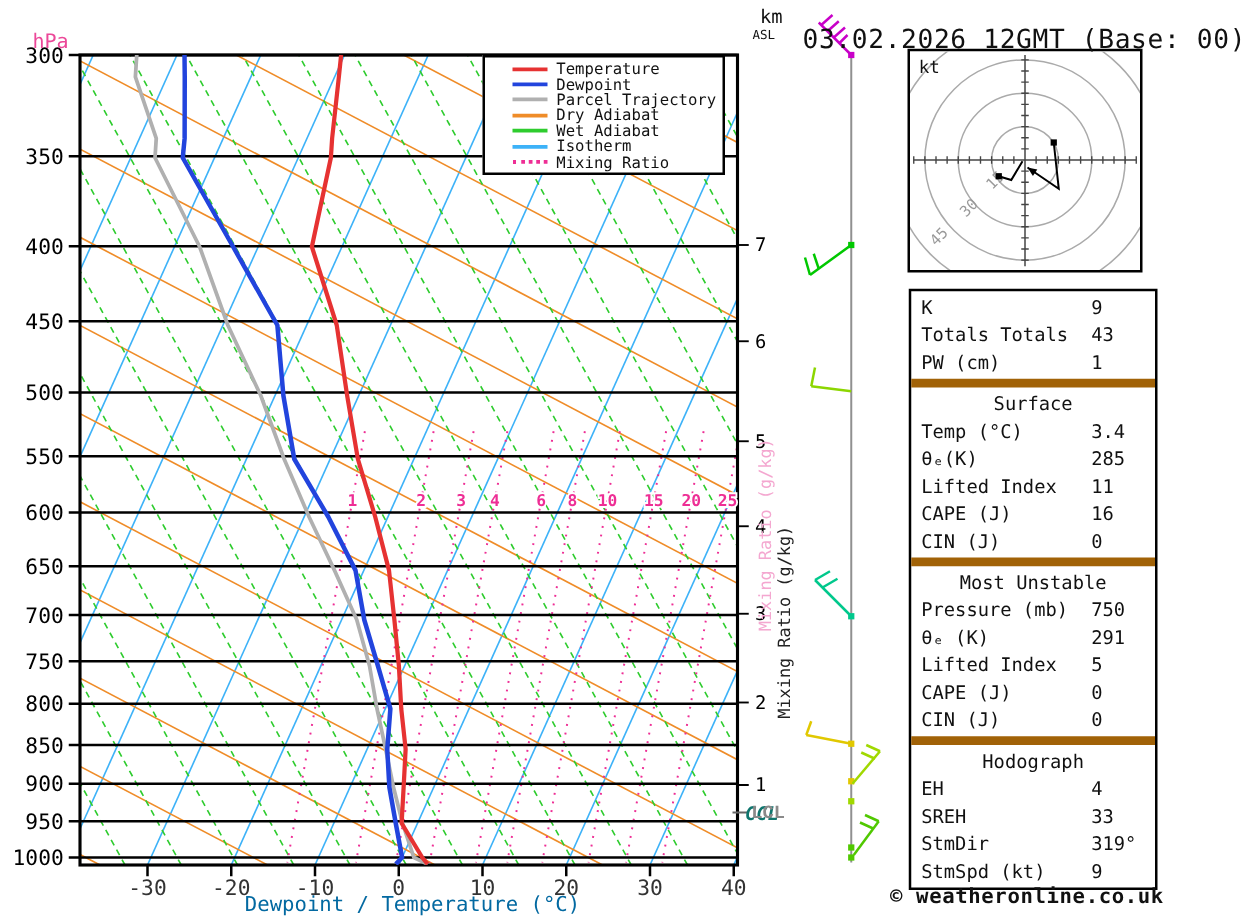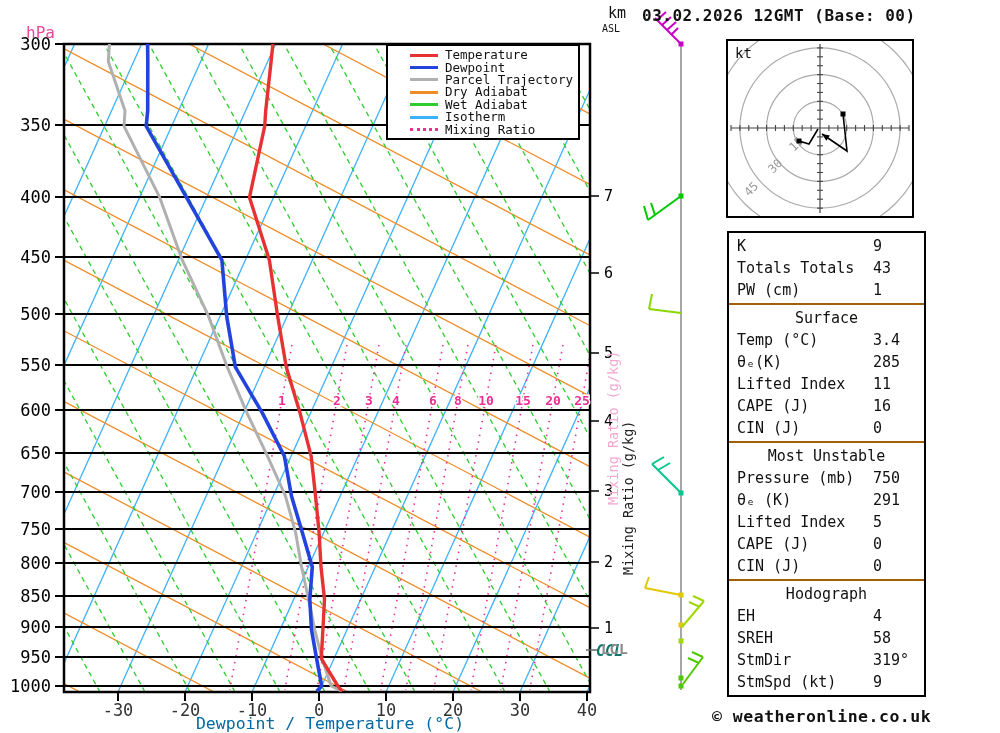--- a/index.html
+++ b/index.html
@@ -4,27 +4,27 @@
 <style>
   html,body{margin:0;padding:0;background:#fff;}
   #stage{position:relative;width:1000px;height:733px;background:#fff;overflow:hidden;
          font-family:"DejaVu Sans Mono", monospace;color:#111;}
   #chart-svg{position:absolute;left:0;top:0;}
   .abs{position:absolute;}
   .hdr-unit{font-size:16px;color:#ec4899;margin-top:19px;}
   #main-title{left:70px;top:6px;width:330px;text-align:center;font-size:19px;font-weight:bold;letter-spacing:1px;}
   #km-line1{left:608px;top:4px;font-size:15px;}
   #km-line2{left:602px;top:23px;font-size:10px;}
-  #date-title{left:642px;top:6px;width:358px;font-size:16px;font-weight:bold;letter-spacing:0.5px;}
+  #date-title{left:642px;top:19px;width:358px;font-size:21px;font-weight:normal;letter-spacing:0.5px;}
   #legend{left:386px;top:44px;width:194px;background:#fff;border:2px solid #000;padding:3px 0 2px 22px;box-sizing:border-box;}
   .lg-row{display:flex;align-items:center;height:12.4px;}
   .lg-swatch{width:28px;margin-right:7px;border-top-width:3px;}
   .lg-label{font-size:12.5px;line-height:12px;white-space:nowrap;}
   #data-table{left:727px;top:231px;width:199px;border:2px solid #000;background:#fff;box-sizing:border-box;}
-  .tbl-sec{border-top:2px solid #a16207;padding:2px 0;}
+  .tbl-sec{border-top:7px solid #a16207;padding:2px 0;}
   .tbl-sec:first-child{border-top:none;}
   .tbl-hd{text-align:center;font-size:15px;height:22px;line-height:22px;}
   .tbl-row{position:relative;height:22px;line-height:22px;font-size:15px;padding-left:8px;white-space:nowrap;}
   .tbl-val{position:absolute;left:144px;top:0;}
   #copyright{left:712px;top:707px;font-size:16.5px;font-weight:bold;letter-spacing:0.5px;}
   #x-axis-title{left:130px;top:714px;width:400px;text-align:center;font-size:16.5px;color:#0369a1;}
   .vlabel{transform:rotate(-90deg);transform-origin:left top;white-space:nowrap;font-size:13.5px;}
   #mix-label-black{left:620px;top:575px;color:#222;}
   #mix-label-pink{left:605px;top:505px;color:#f4a7d0;}
   #lcl-wrap{left:596px;top:642px;width:60px;height:18px;}
@@ -348,21 +348,21 @@
         <div class="tbl-hd">Most Unstable</div>
         <div class="tbl-row"><span>Pressure (mb)</span><span class="tbl-val">750</span></div>
         <div class="tbl-row"><span>θₑ (K)</span><span class="tbl-val">291</span></div>
         <div class="tbl-row"><span>Lifted Index</span><span class="tbl-val">5</span></div>
         <div class="tbl-row"><span>CAPE (J)</span><span class="tbl-val">0</span></div>
         <div class="tbl-row"><span>CIN (J)</span><span class="tbl-val">0</span></div>
       </div>
       <div class="tbl-sec">
         <div class="tbl-hd">Hodograph</div>
         <div class="tbl-row"><span>EH</span><span class="tbl-val">4</span></div>
-        <div class="tbl-row"><span>SREH</span><span class="tbl-val">58</span></div>
+        <div class="tbl-row"><span>SREH</span><span class="tbl-val">33</span></div>
         <div class="tbl-row"><span>StmDir</span><span class="tbl-val">319°</span></div>
         <div class="tbl-row"><span>StmSpd (kt)</span><span class="tbl-val">9</span></div>
       </div>
     </div>
 
   <div class="abs vlabel" id="mix-label-pink">Mixing Ratio (g/kg)</div>
   <div class="abs vlabel" id="mix-label-black">Mixing Ratio (g/kg)</div>
 
   <div class="abs" id="lcl-wrap">
     <span class="lcl-txt" style="left:0;color:#0f766e;font-style:italic;">CCL</span>

